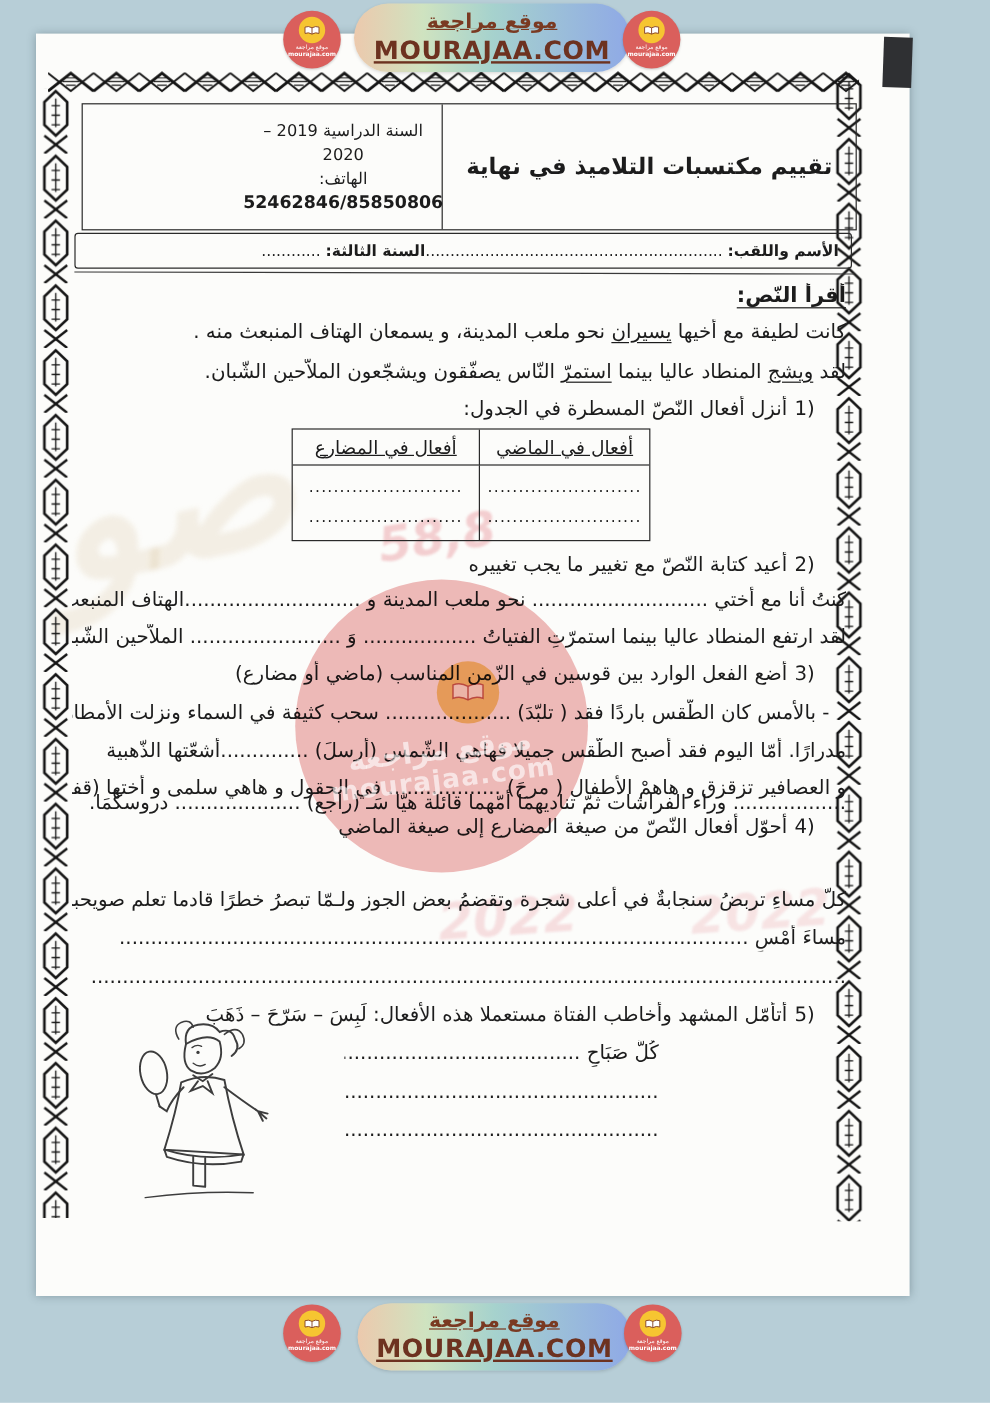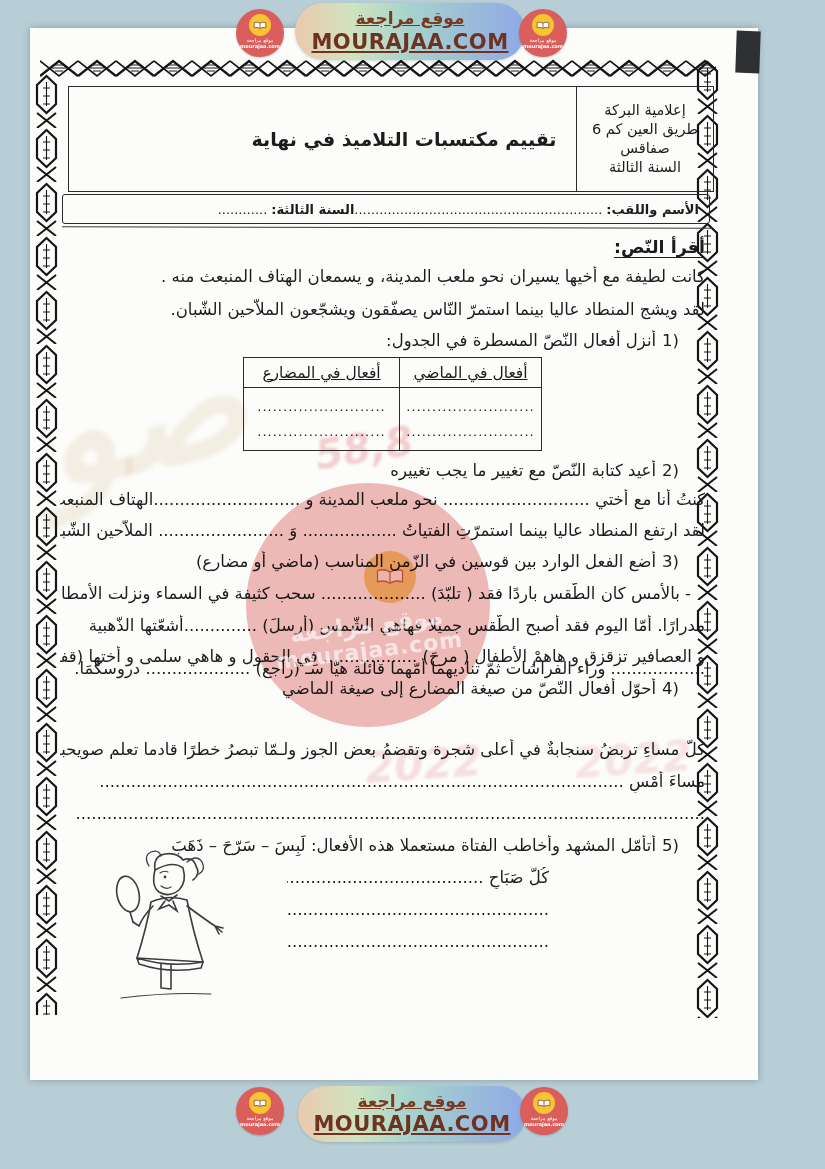--- a/index.html
+++ b/index.html
@@ -33,21 +33,21 @@
     position:absolute;left:30px;top:28px;width:728px;height:1052px;
     background:#fcfcfa;box-shadow:0 0 7px rgba(40,60,70,.35);
   }
   .dark-corner{position:absolute;left:736px;top:31px;width:24px;height:42px;background:#2f3033;transform:rotate(2deg);}
   .line{
     position:absolute;left:60px;right:120px;direction:rtl;text-align:right;
     font-size:16.5px;line-height:22px;white-space:nowrap;overflow:hidden;
   }
   .qline{padding-right:26px;}
   .qn{display:inline-block;margin-left:6px;}
-  .u{text-underline-offset:3px;}
+  .u{text-decoration:underline;text-underline-offset:3px;}
 
   .read-title{font-weight:bold;text-decoration:underline;text-underline-offset:4px;font-size:17.5px;}
 
   
   .hdr-table{position:absolute;left:68px;top:86px;width:644px;height:104px;border:1.4px solid #2a2a2a;direction:rtl;display:flex;}
   .hdr-cell{border-left:1.2px solid #2a2a2a;display:flex;flex-direction:column;align-items:center;justify-content:center;}
   .hdr-cell:last-child{border-left:none;}
   .hdr-right{width:136px;font-size:14.5px;line-height:19px;text-align:center;}
   .hdr-mid{width:344px;font-size:19px;font-weight:bold;line-height:34px;text-align:center;}
   .hdr-left{width:164px;font-size:13.5px;line-height:20px;text-align:center;}
@@ -124,28 +124,27 @@
     <rect width="27" height="941" fill="url(#ch)"></rect>
   </svg>
 </div>
 <div class="abs" style="left:694px;top:60px;">
   <svg width="27" height="958">
       <rect width="27" height="958" fill="url(#ch)"></rect>
     </svg>
 </div>
 
 <div class="hdr-table">
-  <div class="hdr-cell hdr-right">
-    <div>إعلامية البركة</div>
-    <div>طريق العين كم 6</div>
-    <div>صفاقس</div>
-    <div>السنة الثالثة</div>
-  </div>
   <div class="hdr-cell hdr-mid">
     <div>تقييم مكتسبات التلاميذ في نهاية</div>
+  </div>
+  <div class="hdr-cell hdr-left">
+    <div>السنة الدراسية 2019 – 2020</div>
+    <div>الهاتف:</div>
+    <div class="phone">52462846/85850806</div>
   </div>
 </div>
 
 <div class="name-box">
   <span class="lbl">الأسم واللقب:</span>
   <span>............................................................</span>
   <span class="lbl">السنة الثالثة:</span>
   <span>............</span>
 </div>
 <div class="name-under"></div>

